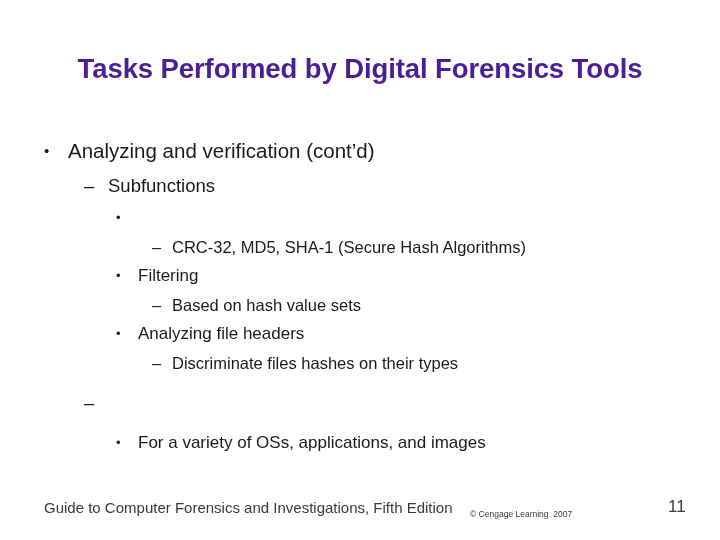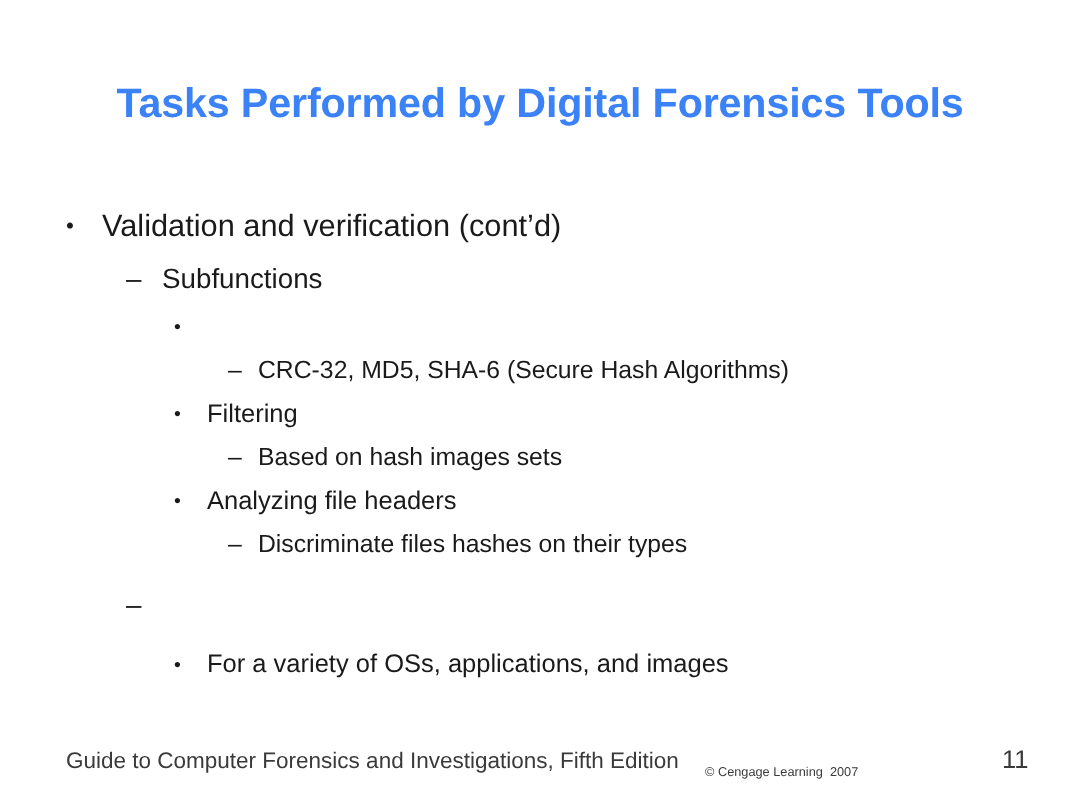--- a/index.html
+++ b/index.html
@@ -21,21 +21,21 @@
 
   
   #title {
     position: absolute;
     left: 36px;
     top: 33px;
     width: 648px;
     text-align: center;
     font-size: 27.5px;
     line-height: 35px;
-    color: #3b82f6;
+    color: #4c1d95;
     letter-spacing: -0.1px;
   }
 
   
   #body {
     position: absolute;
     left: 0;
     top: 136px;
     width: 720px;
   }
@@ -124,45 +124,45 @@
 <body>
 
 <div id="slide">
 
   <h1 id="title">Tasks Performed by Digital Forensics Tools</h1>
 
   <div id="body">
 
     <div class="line lv1">
       <span class="marker">•</span>
-      <span class="txt">Validation and verification (cont’d)</span>
+      <span class="txt">Analyzing and verification (cont’d)</span>
     </div>
 
     <div class="line lv2">
       <span class="marker">–</span>
       <span class="txt">Subfunctions</span>
     </div>
 
     <div class="line lv3">
       <span class="marker">•</span>
     </div>
 
     <div class="line lv4">
       <span class="marker">–</span>
-      <span class="txt">CRC-32, MD5, SHA-6 (Secure Hash Algorithms)</span>
+      <span class="txt">CRC-32, MD5, SHA-1 (Secure Hash Algorithms)</span>
     </div>
 
     <div class="line lv3">
       <span class="marker">•</span>
       <span class="txt">Filtering</span>
     </div>
 
     <div class="line lv4">
       <span class="marker">–</span>
-      <span class="txt">Based on hash images sets</span>
+      <span class="txt">Based on hash value sets</span>
     </div>
 
     <div class="line lv3">
       <span class="marker">•</span>
       <span class="txt">Analyzing file headers</span>
     </div>
 
     <div class="line lv4">
       <span class="marker">–</span>
       <span class="txt">Discriminate files hashes on their types</span>

